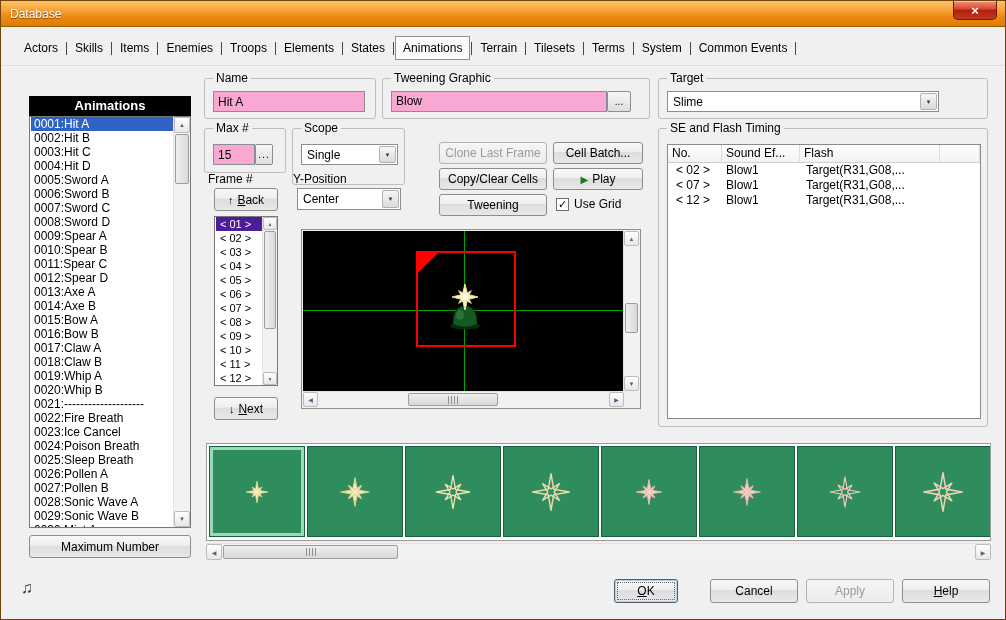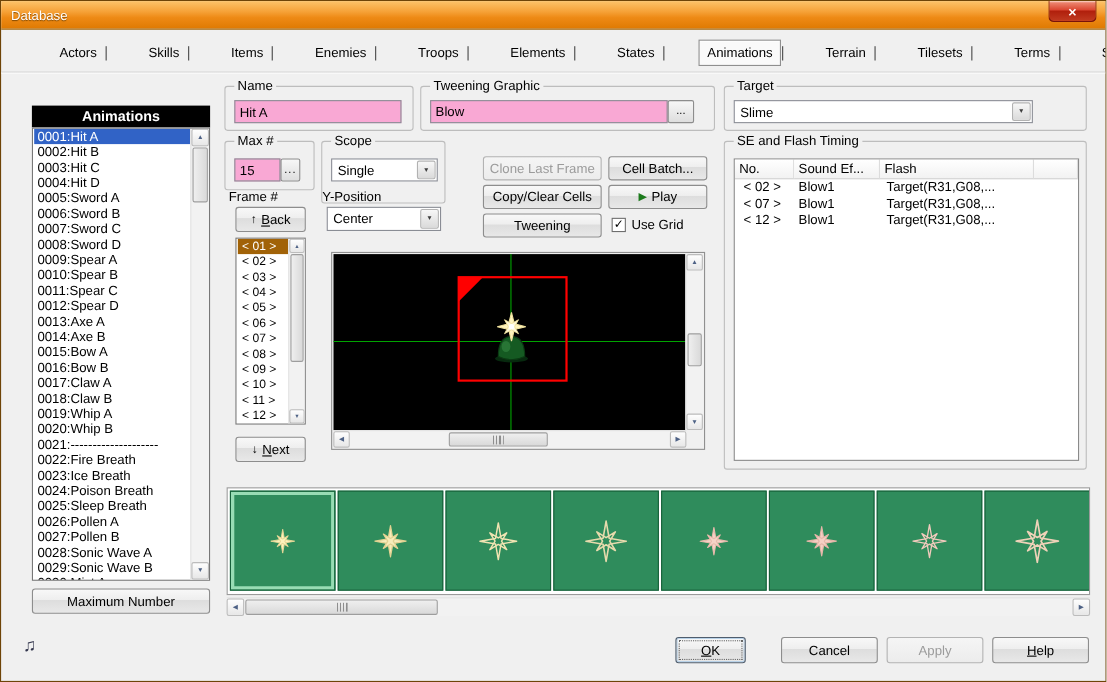--- a/index.html
+++ b/index.html
@@ -13,21 +13,21 @@
     border-bottom:1px solid #9d5f00; display:flex; align-items:center; padding-left:9px; }
   .title { color:#fff; text-shadow:0 1px 1px #7a4500; font-size:12px; }
   .closebtn { position:absolute; top:0; right:8px; width:44px; height:19px;
     background:linear-gradient(#f0927b 0%,#da4530 45%,#b01f0c 50%,#c03a20 100%);
     border:1px solid #77130a; border-top:none; border-radius:0 0 5px 5px;
     color:#fff; font-weight:bold; font-size:13px; display:flex; align-items:center; justify-content:center;
     box-shadow:inset 0 1px 0 rgba(255,255,255,.45); cursor:default; }
 
   
   #tabbar { position:absolute; left:16px; top:34px; height:26px; display:flex; align-items:center; }
-  .tab { padding:4px 7px; white-space:nowrap; cursor:default;margin-left:30px; }
+  .tab { padding:4px 7px; white-space:nowrap; cursor:default; }
   .tab.selected { border:1px solid #8f8f8f; background:#fafafa; box-shadow:inset 0 1px 0 #fff; }
   .tabsep { width:1px; height:13px; background:#474747; margin:0 1px; }
   #groove { position:absolute; left:0; right:0; top:64px; height:2px;
             background:linear-gradient(#d4d4d4,#ffffff); }
 
   
   #anim-header { position:absolute; left:28px; top:95px; width:162px; height:20px;
     background:#000; color:#fff; font-weight:bold; font-size:13px; text-align:center; line-height:20px; }
   #listbox { position:absolute; left:28px; top:115px; width:162px; height:412px;
     background:#fff; border:1px solid #787878; overflow:hidden; }
@@ -90,21 +90,21 @@
 
   
   #frame-label { left:207px; top:171px; }
   #ypos-label  { left:292px; top:171px; }
   #btn-back { left:213px; top:187px; width:64px; height:23px; }
   #btn-next { left:213px; top:396px; width:64px; height:23px; }
   #frame-list { position:absolute; left:213px; top:215px; width:64px; height:170px;
     background:#fff; border:1px solid #787878; overflow:hidden; }
   #frame-list .rows { position:absolute; left:1px; top:0; right:15px; bottom:0; overflow:hidden; }
   .frow { height:14px; line-height:14px; padding-left:4px; font-size:11px; white-space:nowrap; cursor:default; }
-  .frow.selected { background:#a16207; color:#fff; }
+  .frow.selected { background:#4c1d95; color:#fff; }
   #ypos-combo { left:296px; top:187px; width:104px; height:22px; }
   .arrowglyph { font-size:11px; }
 
   
   .vsb { position:absolute; background:#f2f2f2; border-left:1px solid #e3e3e3; }
   .hsb { position:absolute; background:#f2f2f2; border-top:1px solid #e3e3e3; }
   .sb-btn { position:absolute; background:linear-gradient(#fefefe,#e7e7e7);
     border:1px solid #bcbcbc; border-radius:2px; display:flex; align-items:center; justify-content:center;
     font-size:6px; color:#4d6185; }
   .sb-thumb { position:absolute; background:linear-gradient(90deg,#efefef,#d9d9d9);
@@ -229,21 +229,21 @@
       <div class="lrow">0013:Axe A</div>
       <div class="lrow">0014:Axe B</div>
       <div class="lrow">0015:Bow A</div>
       <div class="lrow">0016:Bow B</div>
       <div class="lrow">0017:Claw A</div>
       <div class="lrow">0018:Claw B</div>
       <div class="lrow">0019:Whip A</div>
       <div class="lrow">0020:Whip B</div>
       <div class="lrow">0021:--------------------</div>
       <div class="lrow">0022:Fire Breath</div>
-      <div class="lrow">0023:Ice Breath</div>
+      <div class="lrow">0023:Ice Cancel</div>
       <div class="lrow">0024:Poison Breath</div>
       <div class="lrow">0025:Sleep Breath</div>
       <div class="lrow">0026:Pollen A</div>
       <div class="lrow">0027:Pollen B</div>
       <div class="lrow">0028:Sonic Wave A</div>
       <div class="lrow">0029:Sonic Wave B</div>
       <div class="lrow">0030:Mist A</div>
     </div>
     <div class="vsb" id="lb-vsb">
       <div class="sb-btn sb-up">▲</div>

